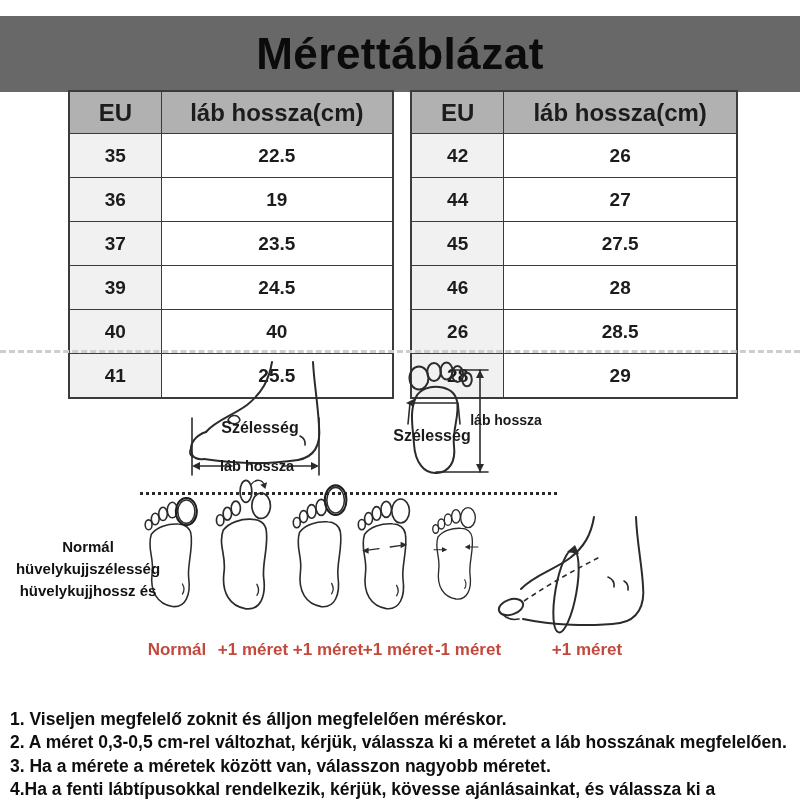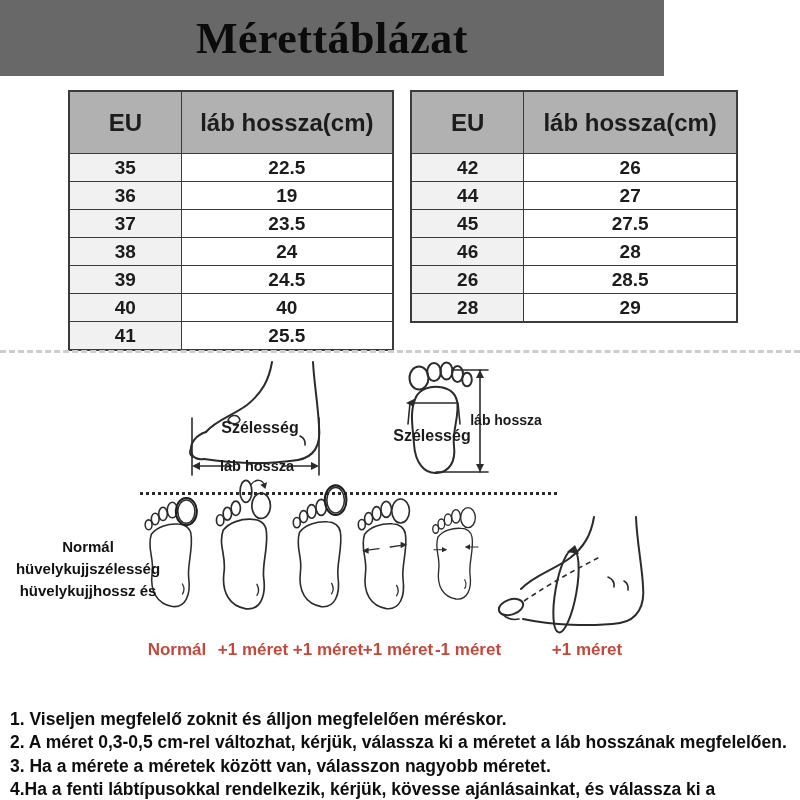--- a/index.html
+++ b/index.html
@@ -1,32 +1,32 @@
 <!DOCTYPE html>
 <html><head>
 <meta charset="utf-8">
 <style>
   html,body{margin:0;padding:0;}
   body{width:800px;height:800px;position:relative;background:#ffffff;
        font-family:"Liberation Sans",sans-serif;overflow:hidden;}
 
   
-  .header{position:absolute;top:0;left:0;width:664px;height:76px;background:#686868;
-          display:flex;align-items:center;justify-content:center;font-family:Liberation Serif, serif;}
+  .header{position:absolute;top:16px;left:0;width:800px;height:76px;background:#686868;
+          display:flex;align-items:center;justify-content:center;}
   .title{font-size:44px;font-weight:bold;color:#0b0b0b;letter-spacing:.5px;}
 
   
   table.size{position:absolute;top:90px;border-collapse:collapse;table-layout:fixed;
              border:2px solid #3b3b3b;}
   #table-left{left:68px;width:326px;}
   #table-right{left:410px;width:328px;}
   table.size th{background:#b1b1b1;height:41px;font-size:24px;font-weight:bold;
-                color:#1c1c1c;border:1px solid #3b3b3b;padding:10px;}
+                color:#1c1c1c;border:1px solid #3b3b3b;padding:0;}
   table.size td{height:27px;text-align:center;font-size:19px;font-weight:bold;
-                color:#1c1c1c;border:1px solid #3b3b3b;padding:0;}
+                color:#1c1c1c;border:1px solid #3b3b3b;padding:8px;}
   table.size th:first-child, td.c-eu{width:28%;}
   td.c-eu{background:#f1f1f1;}
   td.c-len{background:#ffffff;}
 
   .divider{position:absolute;top:350px;left:0;width:800px;border-top:3px dashed #cdcdcd;}
   .dotline{position:absolute;top:492px;left:140px;width:417px;border-top:3px dotted #2a2a2a;}
 
   .note{position:absolute;left:10px;top:536px;width:156px;text-align:center;
         font-size:15px;font-weight:bold;color:#121212;line-height:1.45;}
 
@@ -75,24 +75,20 @@
         <td class="c-eu">35</td>
         <td class="c-len">22.5</td>
       </tr>
       <tr>
         <td class="c-eu">36</td>
         <td class="c-len">19</td>
       </tr>
       <tr>
         <td class="c-eu">37</td>
         <td class="c-len">23.5</td>
-      </tr>
-      <tr>
-        <td class="c-eu">38</td>
-        <td class="c-len">24</td>
       </tr>
       <tr>
         <td class="c-eu">39</td>
         <td class="c-len">24.5</td>
       </tr>
       <tr>
         <td class="c-eu">40</td>
         <td class="c-len">40</td>
       </tr>
       <tr>

